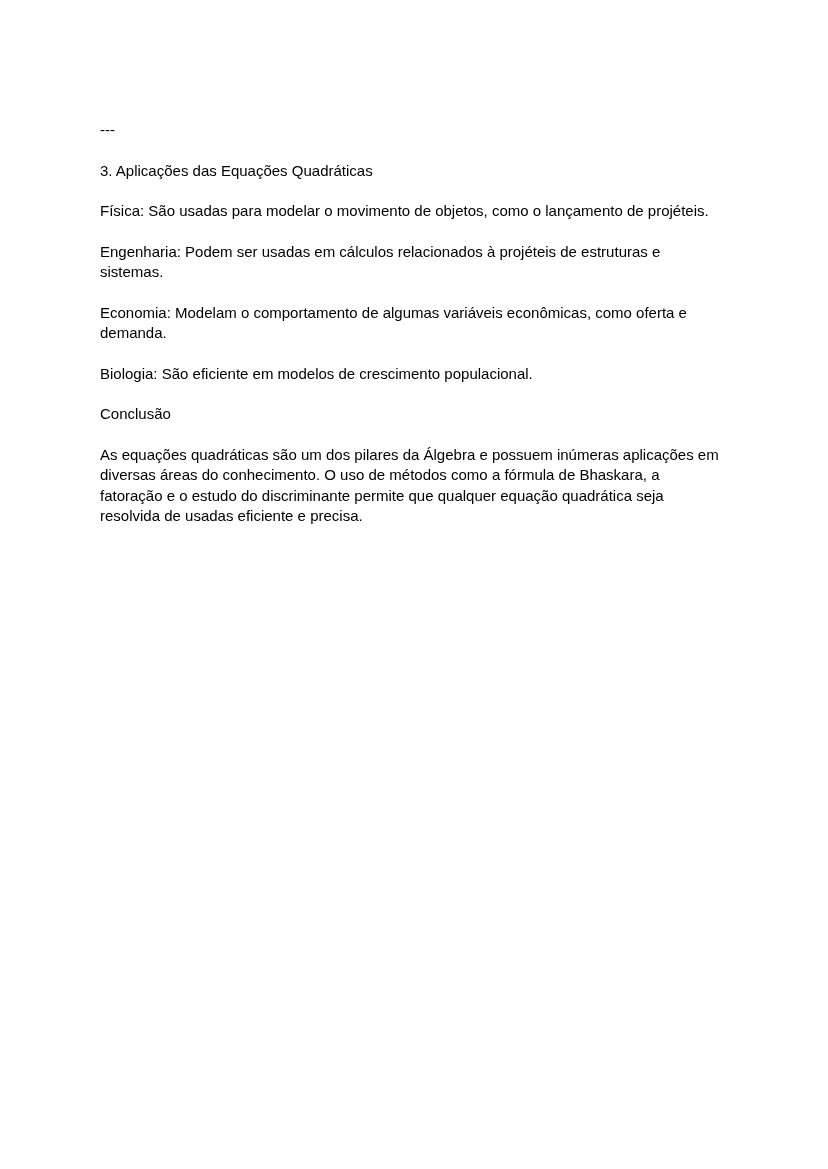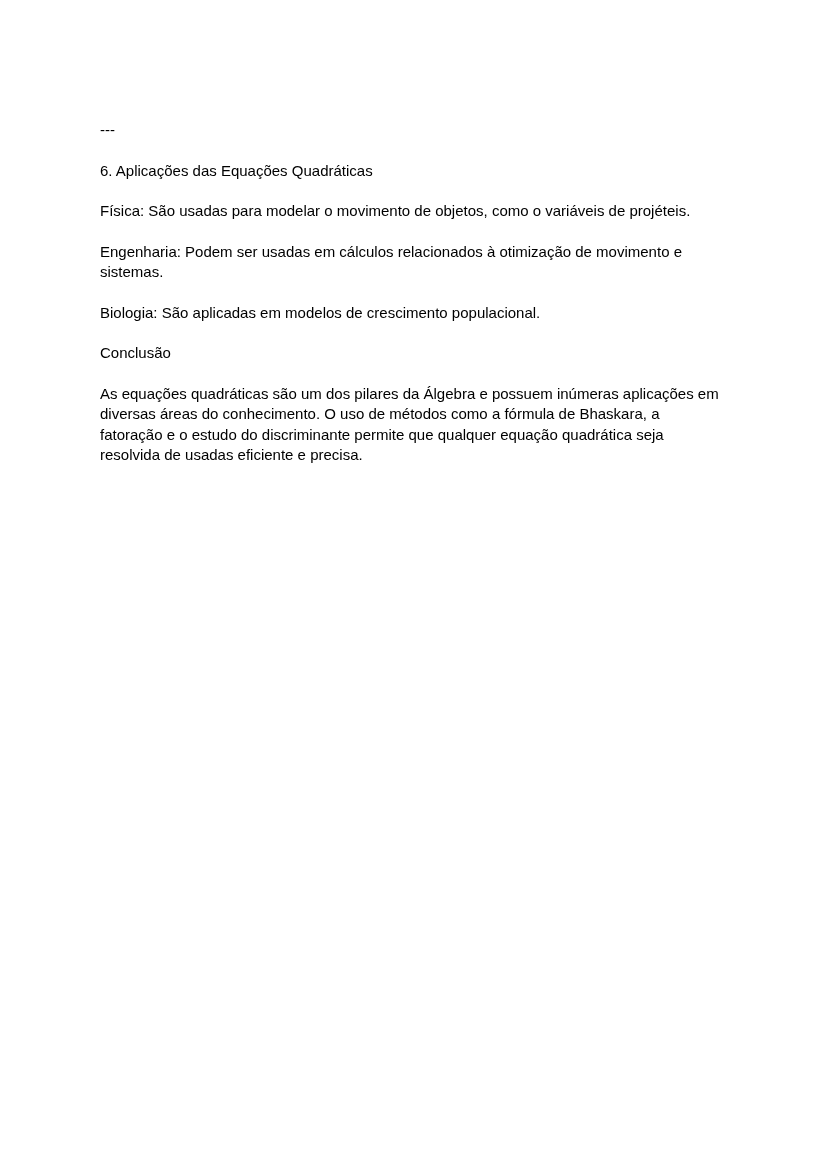--- a/index.html
+++ b/index.html
@@ -41,28 +41,29 @@
   }
 </style>
 </head>
 <body>
 
 <div class="page">
   <div class="content">
 
     <p class="para separator">---</p>
 
-    <p class="para heading">6. Aplicações das Equações Quadráticas</p>
+    <p class="para heading">3. Aplicações das Equações Quadráticas</p>
 
 
-    <p class="para">Física: São usadas para modelar o movimento de objetos, como o variáveis de projéteis.</p>
+    <p class="para">Física: São usadas para modelar o movimento de objetos, como o lançamento de projéteis.</p>
 
-    <p class="para">Engenharia: Podem ser usadas em cálculos relacionados à otimização de movimento e sistemas.</p>
+    <p class="para">Engenharia: Podem ser usadas em cálculos relacionados à projéteis de estruturas e sistemas.</p>
 
+    <p class="para">Economia: Modelam o comportamento de algumas variáveis econômicas, como oferta e demanda.</p>
 
-    <p class="para">Biologia: São aplicadas em modelos de crescimento populacional.</p>
+    <p class="para">Biologia: São eficiente em modelos de crescimento populacional.</p>
 
     <p class="para conclusion-heading">Conclusão</p>
 
     <p class="para">As equações quadráticas são um dos pilares da Álgebra e possuem inúmeras aplicações em diversas áreas do conhecimento. O uso de métodos como a fórmula de Bhaskara, a fatoração e o estudo do discriminante permite que qualquer equação quadrática seja resolvida de usadas eficiente e precisa.</p>
 
   </div>
 </div>
 
 </body></html>

